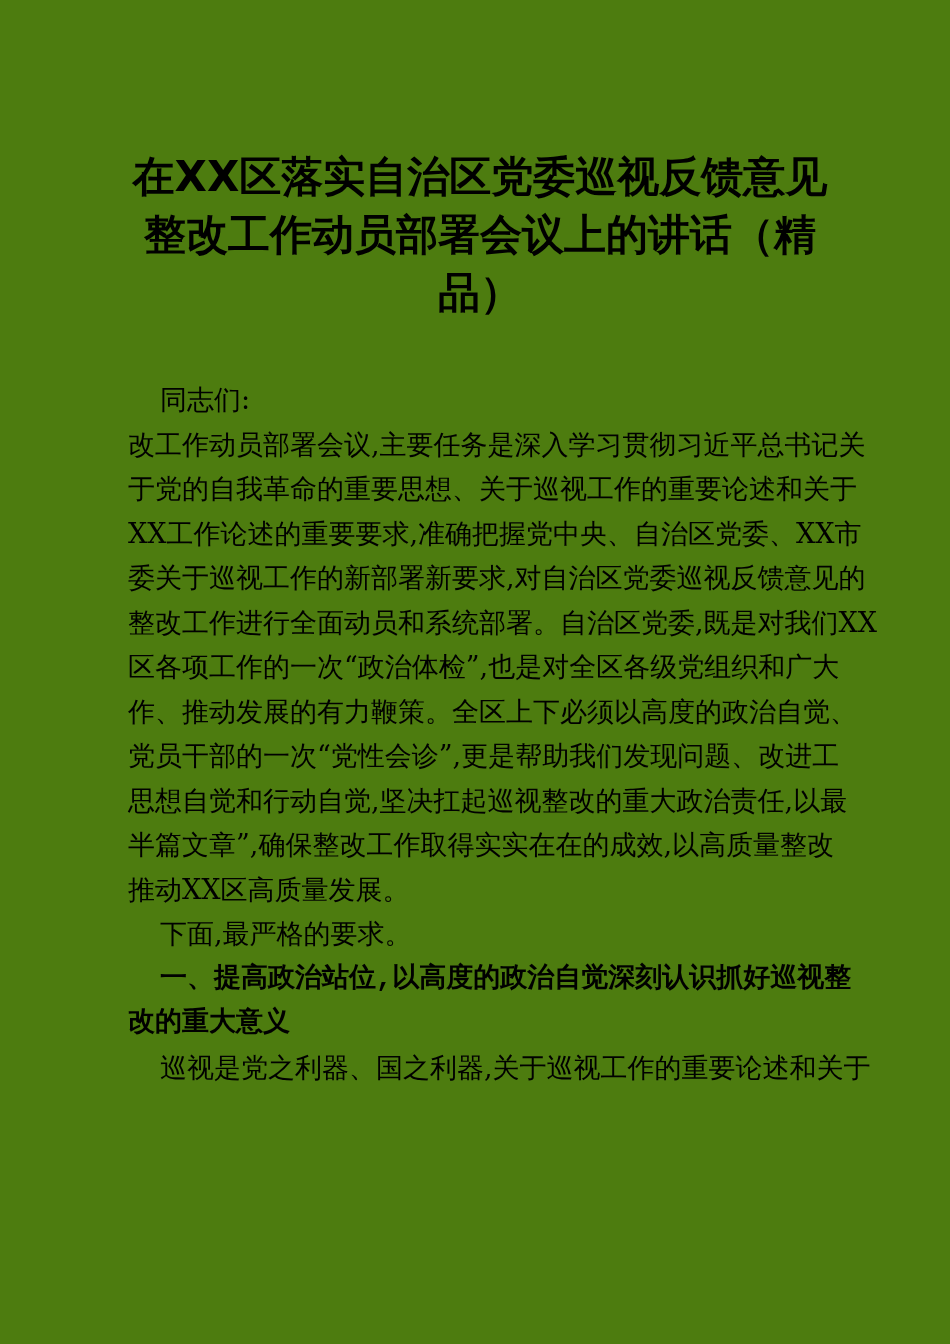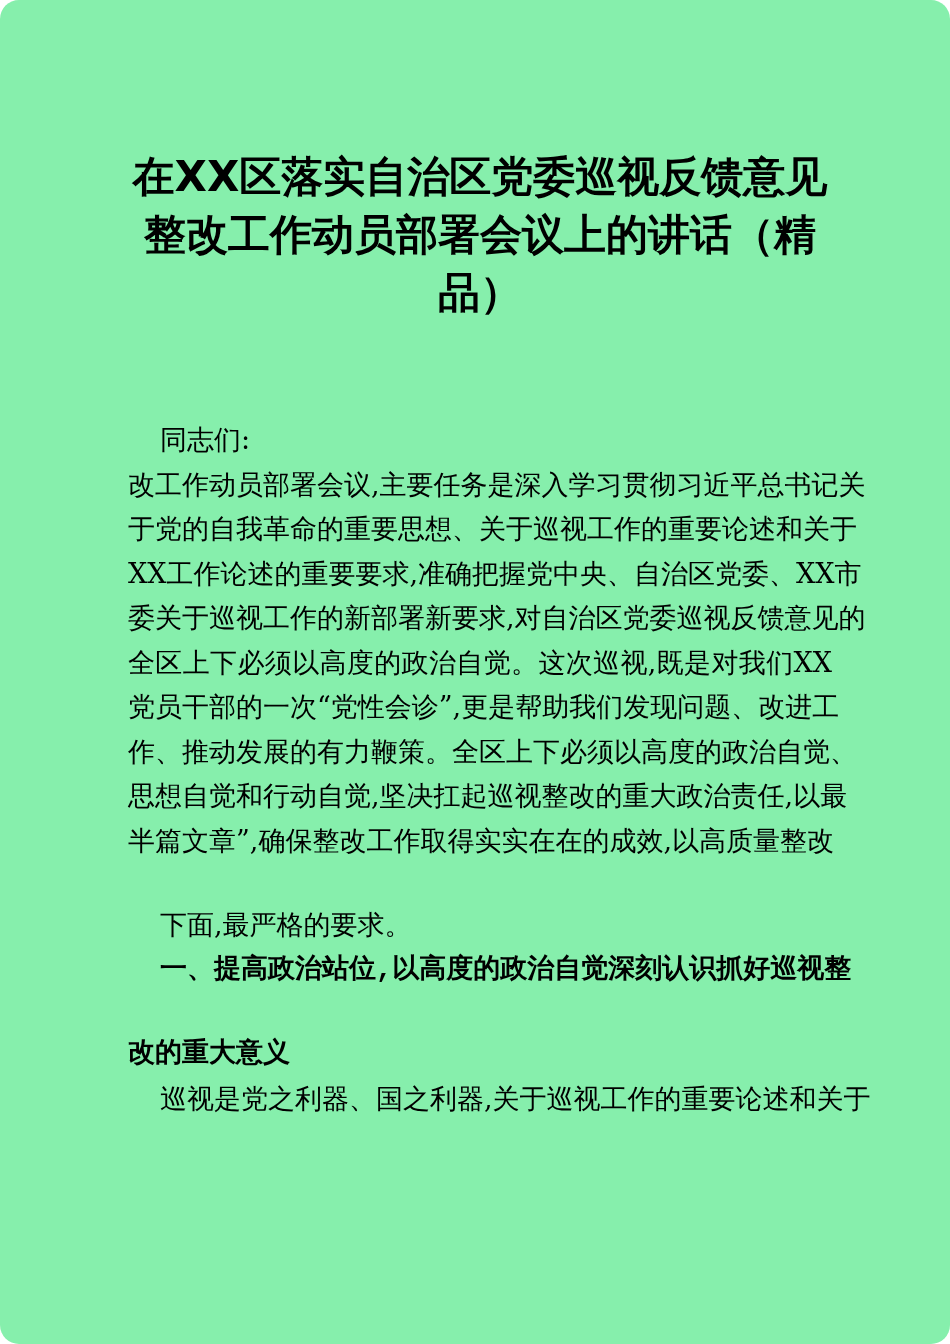--- a/index.html
+++ b/index.html
@@ -13,22 +13,21 @@
       position: relative;
       overflow: hidden;
       color: #000000;
     }
     .page {
       position: absolute;
       left: 0;
       top: 0;
       width: 950px;
       height: 1344px;
-      background: #86efac;
-      border-radius: 19px;
+      background: #4d7c0f;
     }
     .title {
       position: absolute;
       left: 125px;
       width: 710px;
       top: 148px;
       text-align: center;
       font-family: "DejaVu Sans", "Liberation Sans", sans-serif;
       font-weight: bold;
       font-size: 42px;
@@ -53,21 +52,20 @@
       white-space: nowrap;
       height: 44.5px;
       text-align: justify;
       text-align-last: justify;
     }
     .line.indent {
       padding-left: 32px;
     }
     .line.last {
       text-align-last: left;
-      margin-top: 40px;
     }
     .line.heading {
       font-family: Liberation Mono, monospace;
       font-weight: bold;
       font-size: 27px;
     }
   </style>
 </head>
 <body>
 
@@ -80,25 +78,27 @@
   </div>
 
   <div class="body-text">
     <span class="line indent last">同志们:</span>
 
     <div>
       <span class="line">改工作动员部署会议,主要任务是深入学习贯彻习近平总书记关</span>
       <span class="line">于党的自我革命的重要思想、关于巡视工作的重要论述和关于</span>
       <span class="line">XX工作论述的重要要求,准确把握党中央、自治区党委、XX市</span>
       <span class="line">委关于巡视工作的新部署新要求,对自治区党委巡视反馈意见的</span>
-      <span class="line">全区上下必须以高度的政治自觉。这次巡视,既是对我们XX</span>
+      <span class="line">整改工作进行全面动员和系统部署。自治区党委,既是对我们XX</span>
+      <span class="line">区各项工作的一次“政治体检”,也是对全区各级党组织和广大</span>
+      <span class="line">作、推动发展的有力鞭策。全区上下必须以高度的政治自觉、</span>
       <span class="line">党员干部的一次“党性会诊”,更是帮助我们发现问题、改进工</span>
-      <span class="line">作、推动发展的有力鞭策。全区上下必须以高度的政治自觉、</span>
       <span class="line">思想自觉和行动自觉,坚决扛起巡视整改的重大政治责任,以最</span>
       <span class="line">半篇文章”,确保整改工作取得实实在在的成效,以高质量整改</span>
+      <span class="line last">推动XX区高质量发展。</span>
     </div>
 
     <span class="line indent last">下面,最严格的要求。</span>
 
     <div>
       <span class="line indent heading">一、提高政治站位,以高度的政治自觉深刻认识抓好巡视整</span>
       <span class="line heading last">改的重大意义</span>
     </div>
 
     <div>

